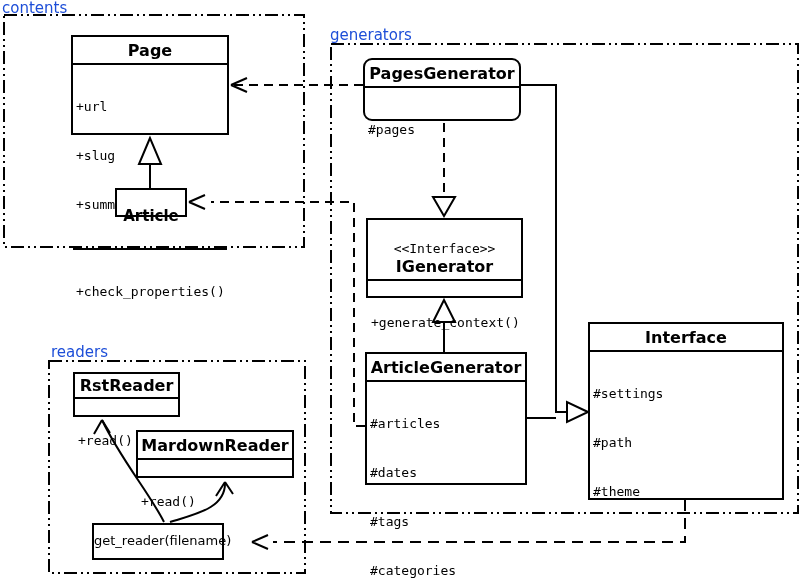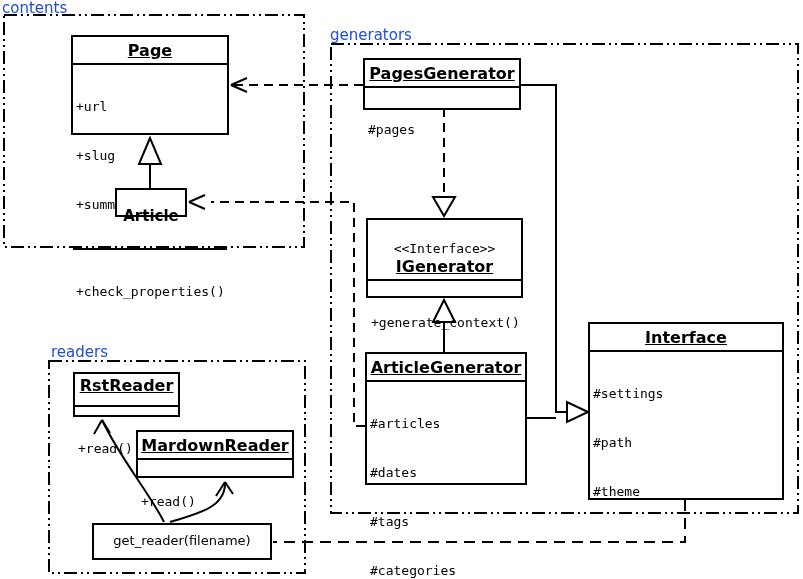--- a/index.html
+++ b/index.html
@@ -14,21 +14,21 @@
     color:#1d4ed8; line-height:17px; white-space:nowrap;
   }
   .uml-box {
     position:absolute; z-index:2; background:#fff;
     border:2px solid #000; box-sizing:border-box;
   }
   .uml-title {
     font:bold 15px "DejaVu Sans", sans-serif; text-align:center;
     padding:4px 3px 3px 3px; white-space:nowrap;
   }
-  .uml-title.lg { font-size:16px;text-decoration:underline; }
+  .uml-title.lg { font-size:16px; }
   .uml-stereo {
     font:13px "DejaVu Sans Mono", monospace; text-align:center;
     padding-top:21px; line-height:15px; white-space:nowrap;
   }
   .uml-stereo + .uml-title { padding-top:1px; }
   .uml-section {
     border-top:2px solid #000; padding:1px 3px 2px 3px;
     font:13px "DejaVu Sans Mono", monospace; line-height:16.4px;
     white-space:pre;
   }
@@ -114,21 +114,21 @@
     </div>
     <div class="uml-section">
       <div>+check_properties()</div>
     </div>
   </div>
 
   <div class="uml-box" style="left:115px; top:188px; width:72px; height:29px;">
     <div class="uml-title" style="padding-top:17px;">Article</div>
   </div>
 
-  <div class="uml-box" style="left:363px; top:58px; width:158px; height:52px;">
+  <div class="uml-box" style="left:363px; top:58px; width:158px; height:63px;border-radius:9px;">
     <div class="uml-title lg">PagesGenerator</div>
     <div class="uml-section">
       <div>#pages</div>
     </div>
   </div>
 
   <div class="uml-box" style="left:366px; top:218px; width:157px; height:80px;">
     <div class="uml-stereo">&lt;&lt;Interface&gt;&gt;</div>
     <div class="uml-title lg">IGenerator</div>
     <div class="uml-section">
@@ -154,30 +154,30 @@
       <div>#settings</div>
       <div>#path</div>
       <div>#theme</div>
       
       
     </div>
 
   </div>
 
   <div class="uml-box" style="left:73px; top:372px; width:107px; height:45px;">
-    <div class="uml-title lg" style="padding-top:2px; padding-bottom:10px;">RstReader</div>
+    <div class="uml-title lg" style="padding-top:2px; padding-bottom:2px;">RstReader</div>
     <div class="uml-section">
       <div>+read()</div>
     </div>
   </div>
 
   <div class="uml-box" style="left:136px; top:430px; width:158px; height:48px;">
     <div class="uml-title lg">MardownReader</div>
     <div class="uml-section">
       <div>+read()</div>
     </div>
   </div>
 
-  <div class="uml-box" style="left:92px; top:523px; width:180px; height:37px;">
+  <div class="uml-box" style="left:92px; top:523px; width:132px; height:37px;">
     <div class="plain-box-text">get_reader(filename)</div>
   </div>
 
 </div>
 
 </body></html>

